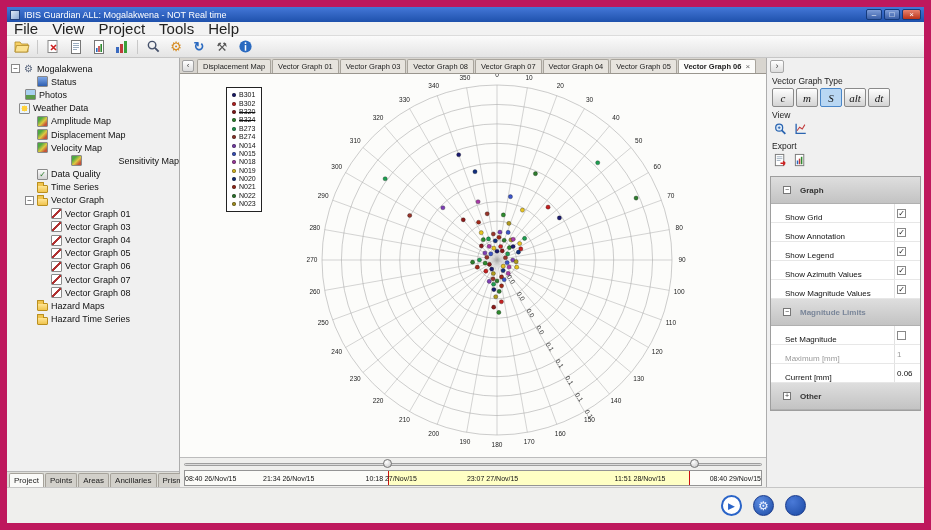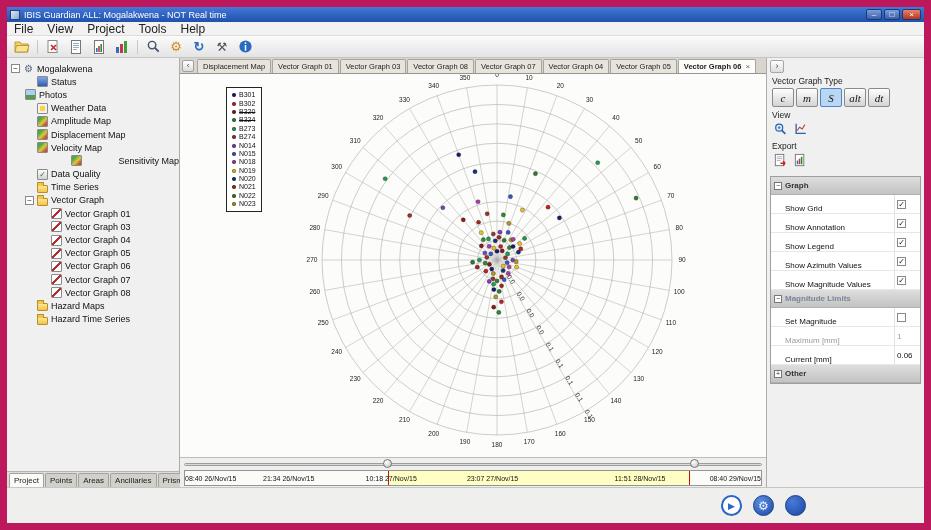--- a/index.html
+++ b/index.html
@@ -9,21 +9,21 @@
 
   
   .titlebar{height:15px;background:linear-gradient(#4478d8,#1f51ac);display:flex;align-items:center;color:#fff;font-size:9px;padding:0 3px;gap:4px}
   .app-icon{width:10px;height:10px;background:linear-gradient(135deg,#dfe8f5,#8aa6d2);border:1px solid #23407a;flex:none}
   .title-text{flex:1;white-space:nowrap;overflow:hidden}
   .win-controls{display:flex;gap:2px}
   .win-btn{width:16px;height:11px;font-size:8px;line-height:9px;text-align:center;color:#fff;border:1px solid #143a7c;background:linear-gradient(#7d9cd8,#3a5fa8);border-radius:2px;cursor:default}
   .win-btn.close{background:linear-gradient(#e8836f,#bb3318);width:19px}
 
   
-  .menubar{height:14px;background:#f2f2f2;border-bottom:1px solid #dcdcdc;display:flex;align-items:center;font-size:12px;color:#222}
+  .menubar{height:14px;background:#f2f2f2;border-bottom:1px solid #dcdcdc;display:flex;align-items:center;font-size:15px;color:#222}
   .menu-item{padding:0 7px}
   .toolbar{height:22px;background:linear-gradient(#fbfbfb,#e4e4e4);border-bottom:1px solid #c6c6c6;display:flex;align-items:center;padding:0 5px;gap:3px}
   .tbtn{width:20px;height:18px;display:flex;align-items:center;justify-content:center;border-radius:2px}
   .tsep{width:1px;height:14px;background:#c8c8c8;margin:0 2px}
   .glyph-gear{font-size:13px;color:#d68a1e;line-height:14px}
   .glyph-refresh{font-size:13px;color:#2a6ac0;font-weight:bold;line-height:14px}
   .glyph-tools{font-size:12px;color:#555;line-height:14px}
 
   
   .content{display:flex;height:429px}
@@ -74,21 +74,21 @@
 
   
   .right-panel{width:158px;border-left:1px solid #adadad;background:#f0f0f0;padding:2px 3px;font-size:8.5px;overflow:hidden}
   .rp-collapse{width:14px;height:13px;border:1px solid #a6a6a6;background:linear-gradient(#fff,#dcdcdc);font-size:9px;text-align:center;line-height:11px;border-radius:2px;color:#444;margin-bottom:2px}
   .rp-label{font-size:8.5px;color:#222;margin:3px 0 2px 2px}
   .type-buttons{display:flex;gap:2px;margin-left:2px}
   .type-btn{width:22px;height:19px;border:1px solid #8a8a8a;background:linear-gradient(#fefefe,#d4d4d4);font-family:"Liberation Serif",serif;font-style:italic;font-size:11px;border-radius:2px;color:#111;padding:0}
   .type-btn.sel{background:#b9d7f3;border-color:#4a86c8}
   .icon-row{display:flex;gap:5px;margin-left:3px;align-items:center}
   .pgrid{margin-top:6px;border:1px solid #9e9e9e;background:#fff}
-  .pg-section{display:flex;align-items:center;gap:3px;background:linear-gradient(#dedede,#c3c3c3);border-bottom:1px solid #b0b0b0;height:18px;padding:0 3px;font-weight:bold;color:#333;font-size:8px}
+  .pg-section{display:flex;align-items:center;gap:9px;background:linear-gradient(#dedede,#c3c3c3);border-bottom:1px solid #b0b0b0;height:27px;padding:0 12px;font-weight:bold;color:#333;font-size:8px}
   .pg-section.dim .pg-title{color:#7a8699}
   .pg-exp{width:8px;height:8px;border:1px solid #777;background:#fff;font-size:7px;line-height:6px;text-align:center;font-weight:normal;color:#333}
   .pg-row{display:flex;height:19px;border-bottom:1px solid #e7e7e7;align-items:flex-end;background:#fff}
   .pg-labeltxt{flex:1;padding-left:14px;font-size:8px;color:#111;white-space:nowrap;overflow:hidden}
   .pg-labeltxt.dis{color:#9a9a9a}
   .pg-val{width:26px;border-left:1px solid #e2e2e2;height:100%;display:flex;align-items:center;padding-left:2px;flex:none}
   .pg-check{width:9px;height:9px;border:1px solid #888;background:#fff;font-size:8px;line-height:8px;text-align:center;color:#222}
   .pg-value{font-size:8px;color:#111}
   .pg-value.dis{color:#9a9a9a}
 
@@ -194,21 +194,21 @@
           <div class="tree-row" style="padding-left: 18px;">
             <span class="expander-spacer"></span>
             <span class="ti status"></span>
             <span class="tree-label">Status</span>
           </div>
           <div class="tree-row" style="padding-left: 6px;">
             <span class="expander-spacer"></span>
             <span class="ti photos"></span>
             <span class="tree-label">Photos</span>
           </div>
-          <div class="tree-row" style="padding-left: 18px;">
+          <div class="tree-row" style="">
             <span class="expander-spacer"></span>
             <span class="ti weather"></span>
             <span class="tree-label">Weather Data</span>
           </div>
           <div class="tree-row" style="padding-left: 18px;">
             <span class="expander-spacer"></span>
             <span class="ti map"></span>
             <span class="tree-label">Amplitude Map</span>
           </div>
           <div class="tree-row" style="padding-left: 18px;">

